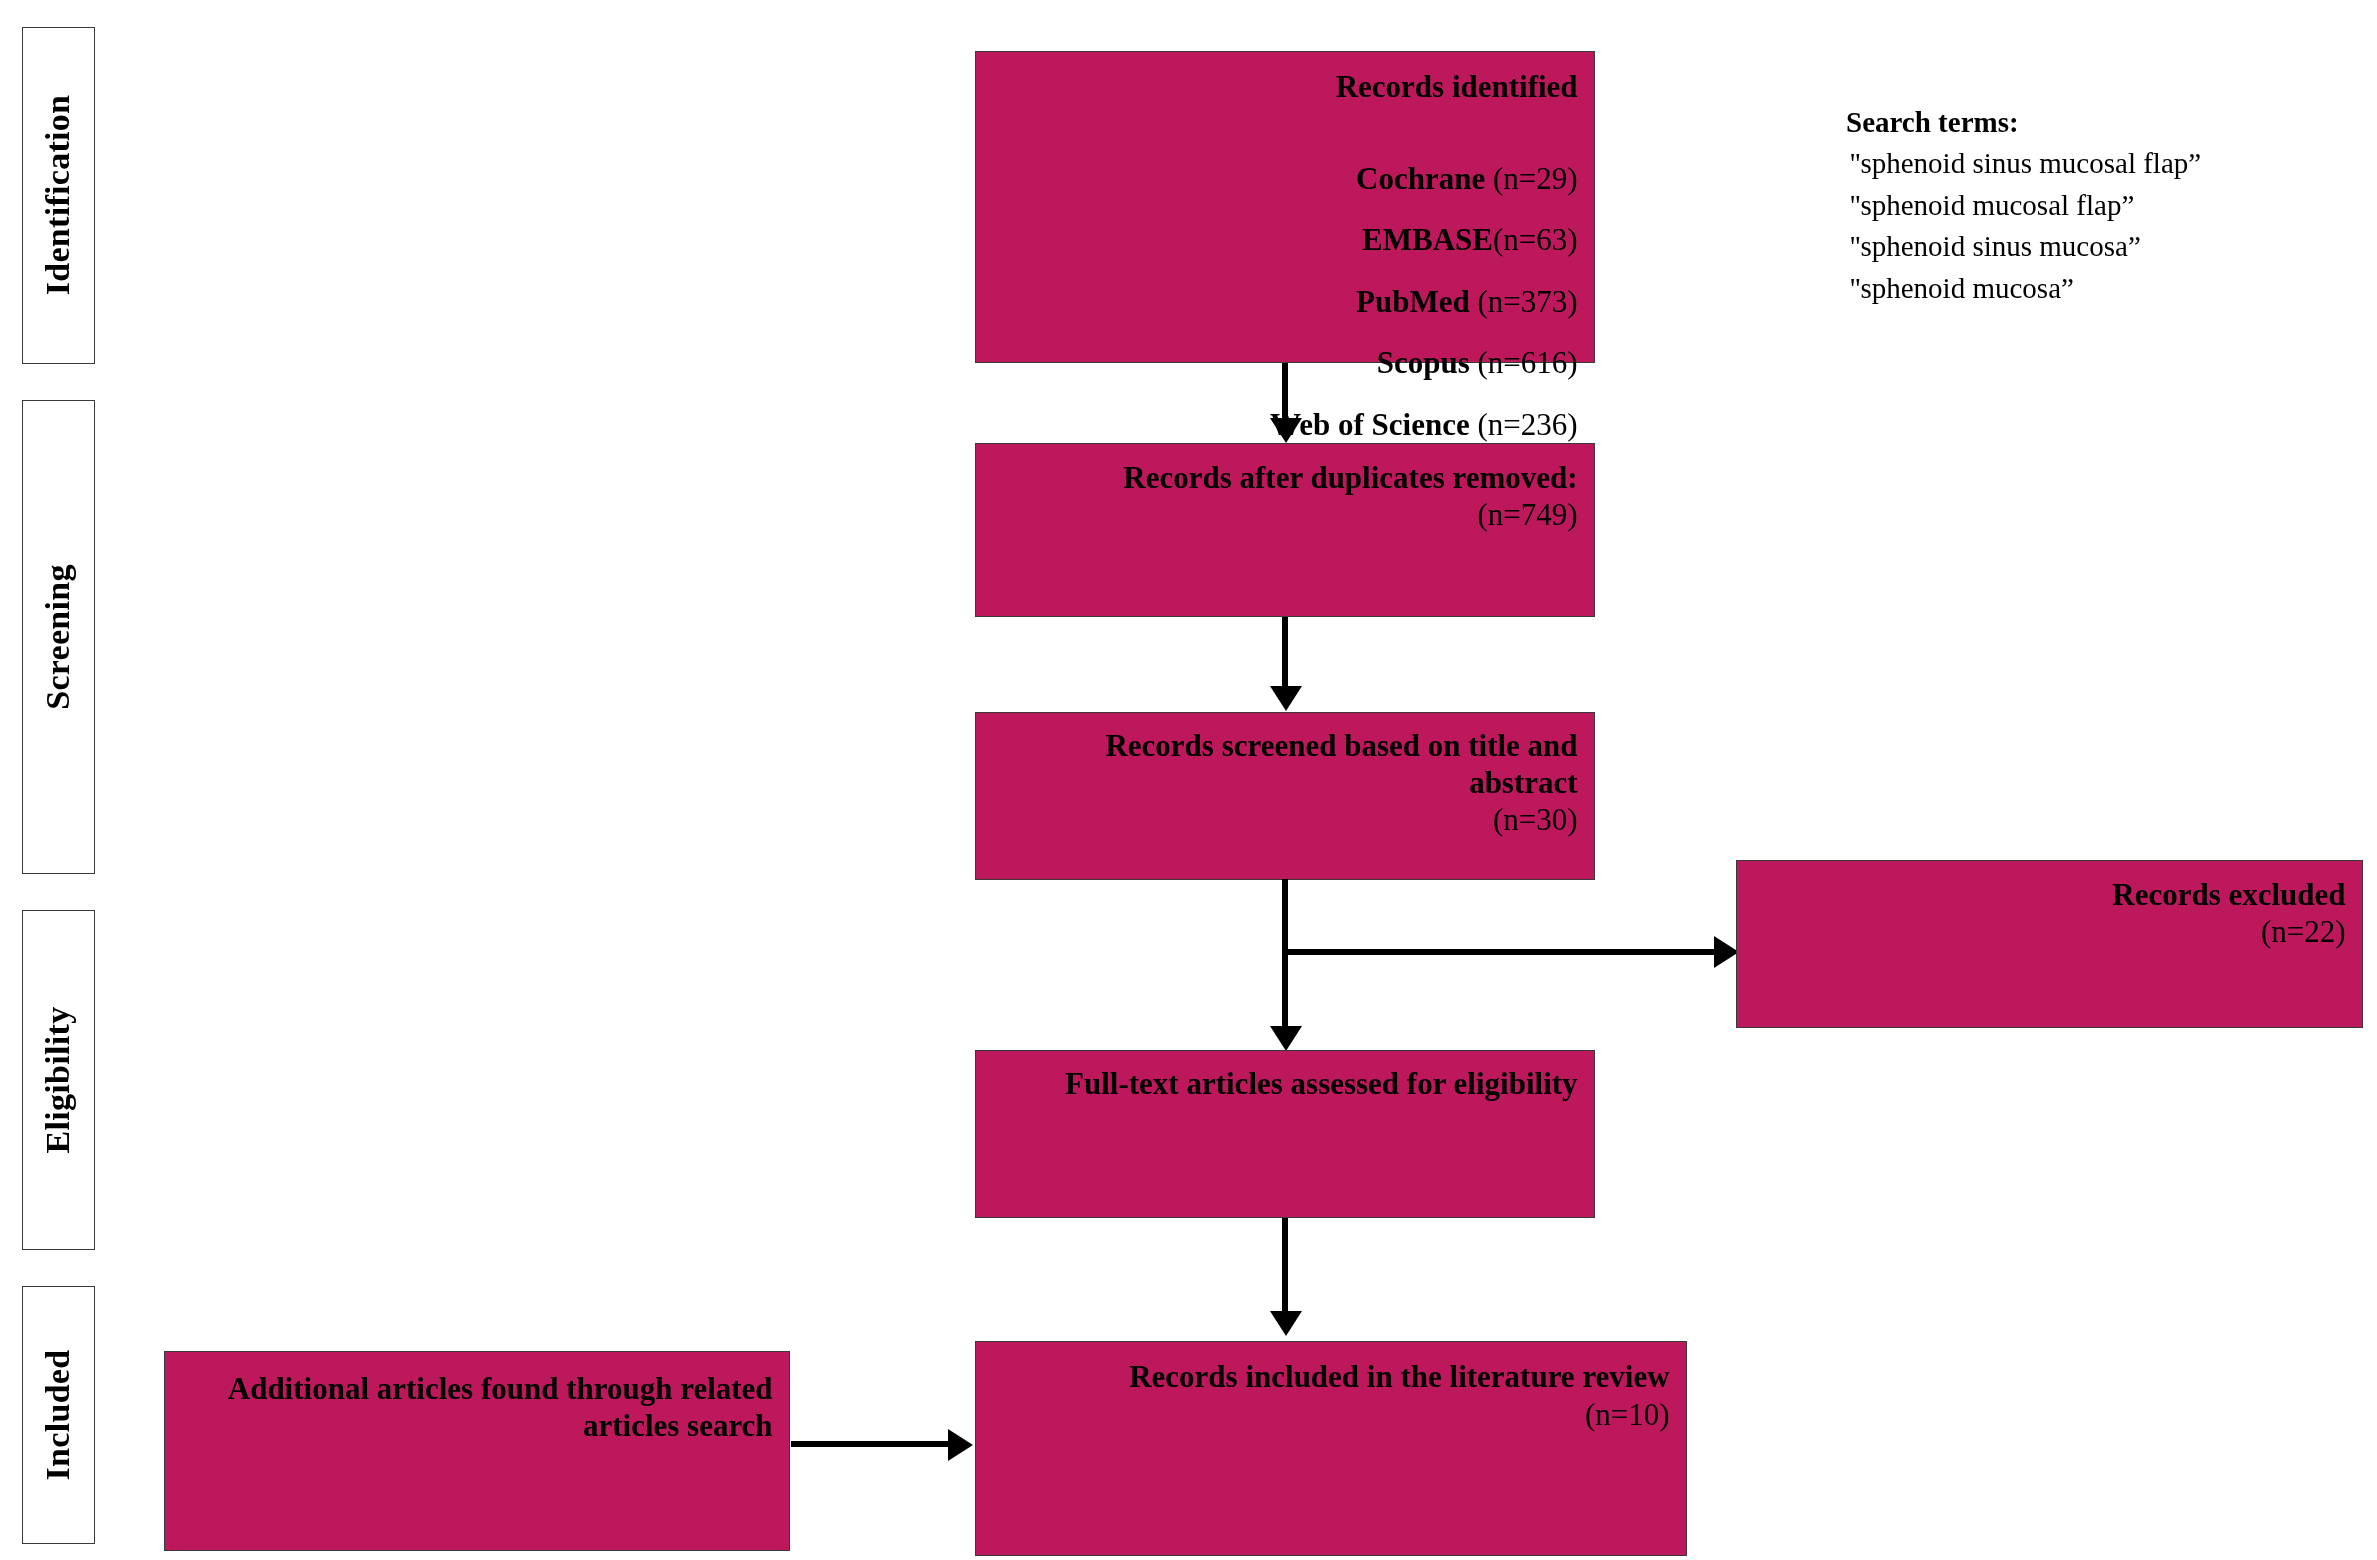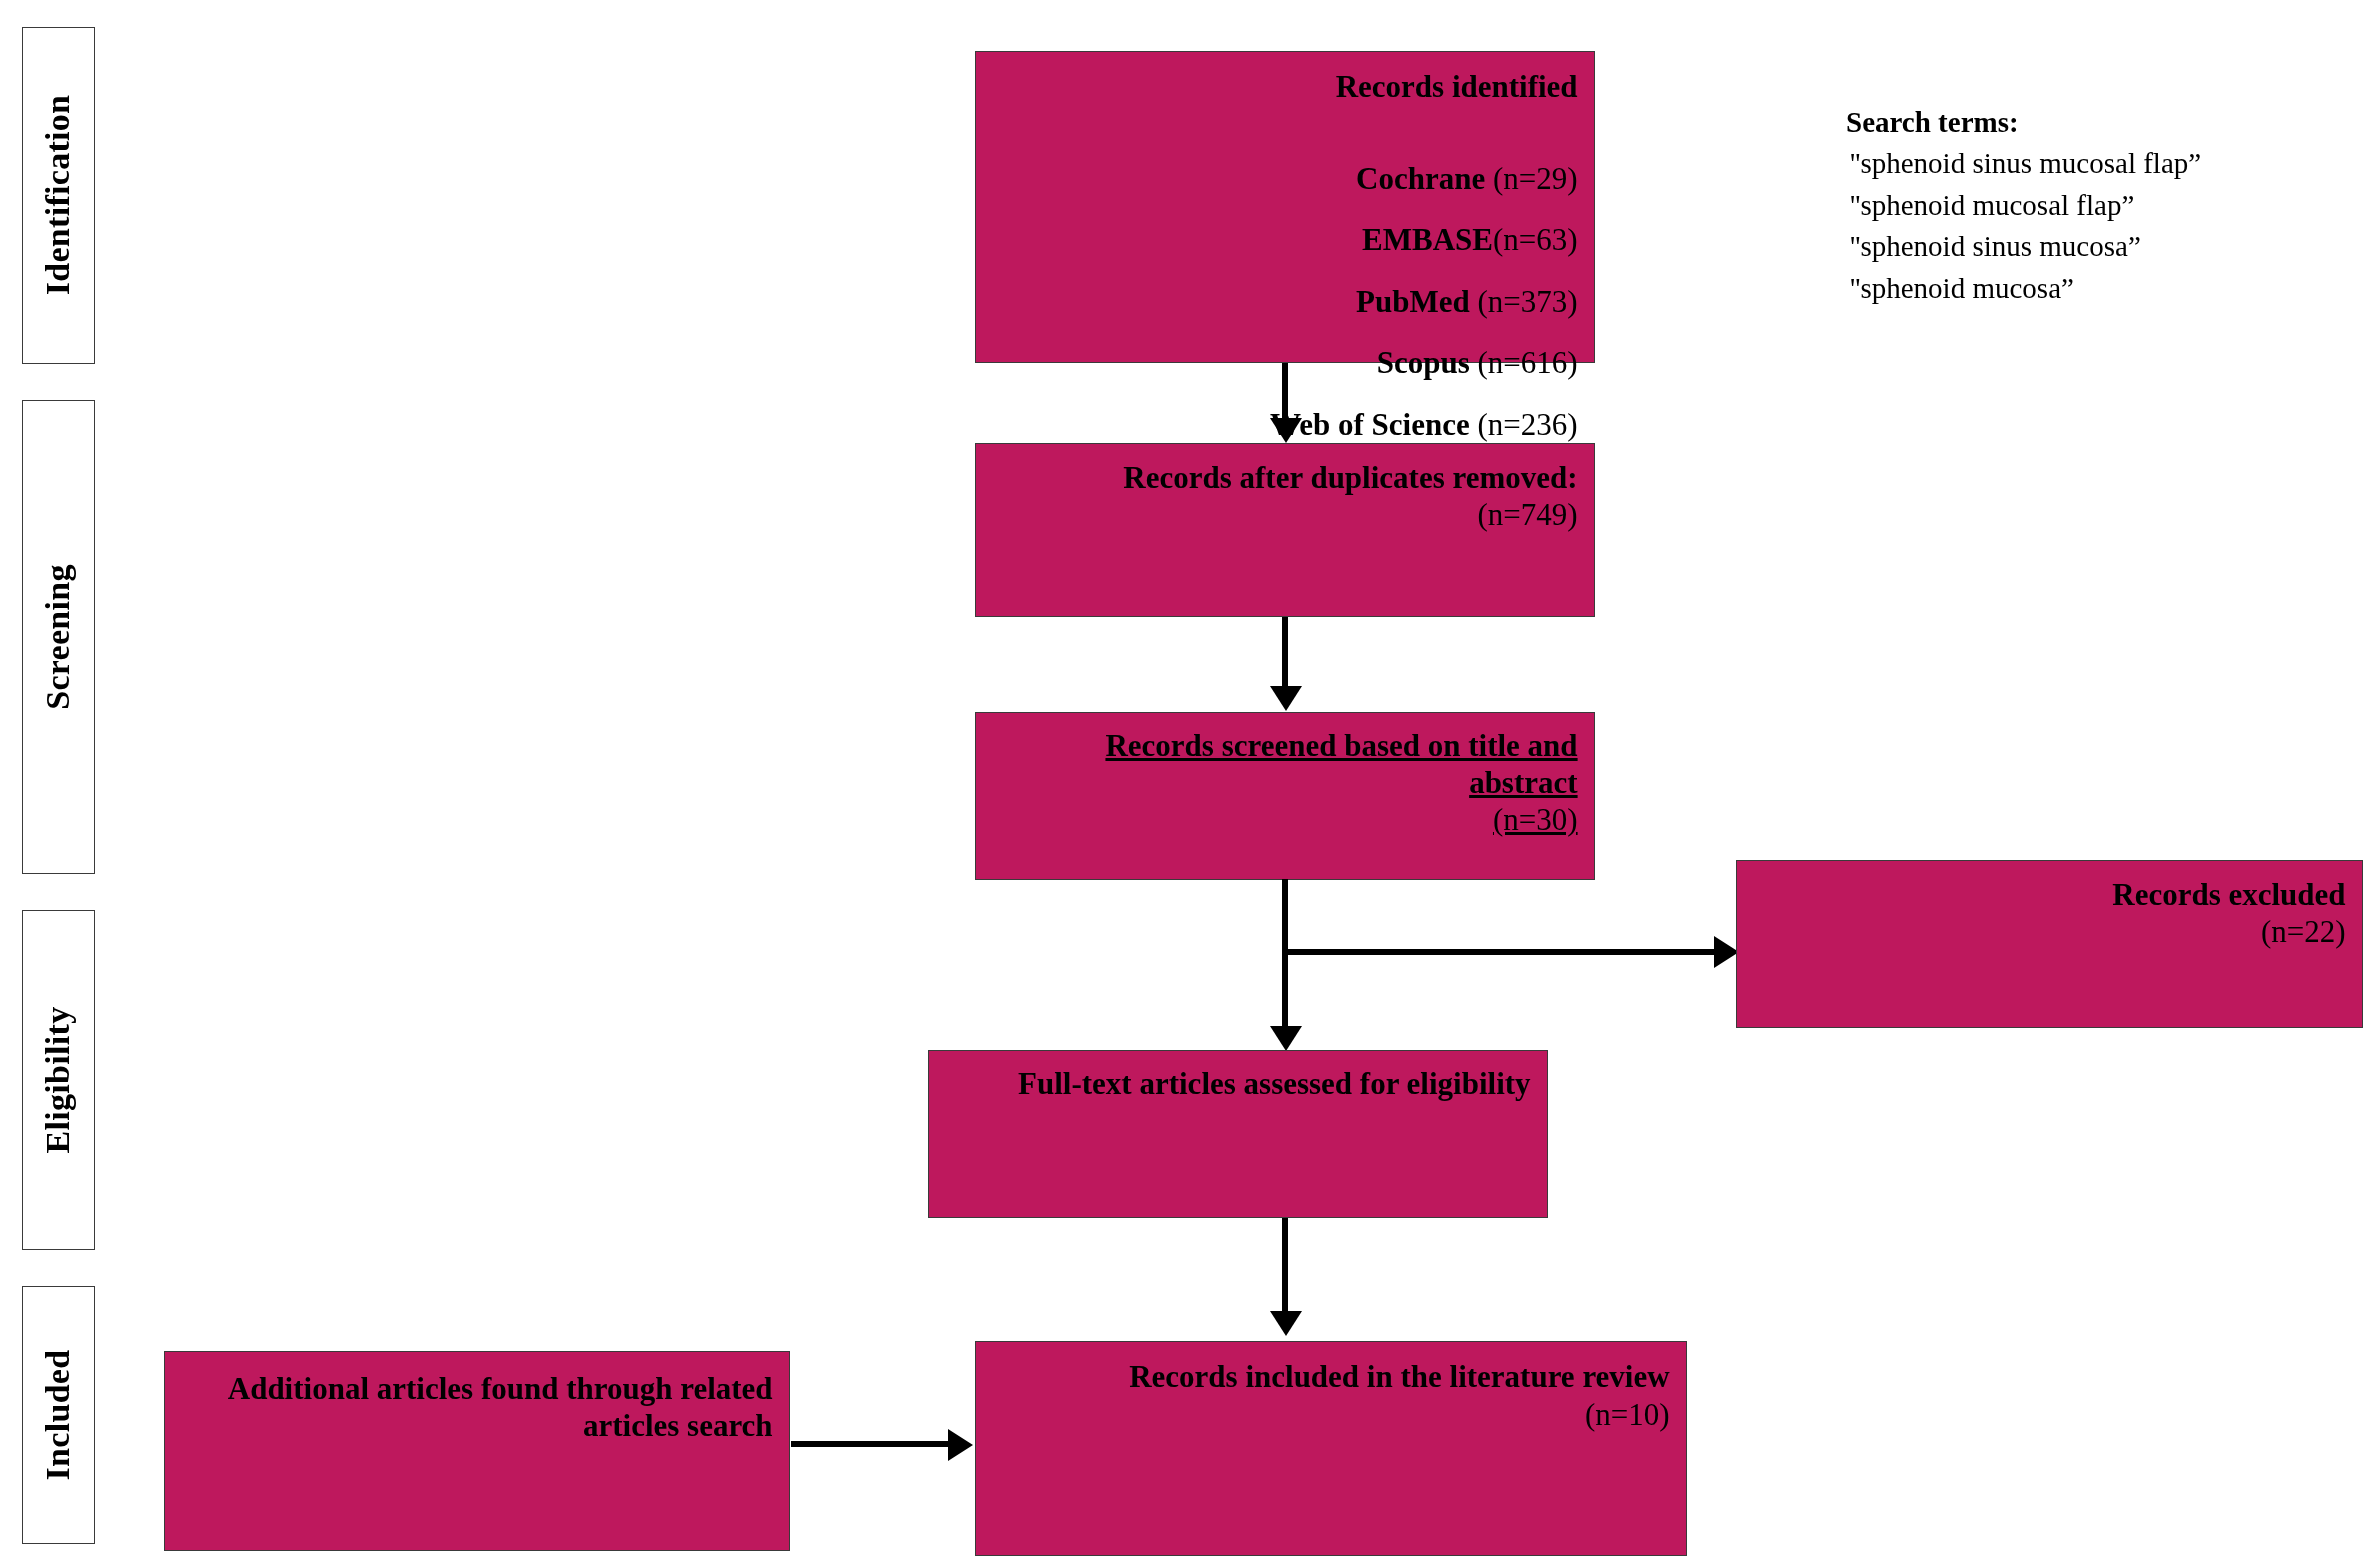--- a/index.html
+++ b/index.html
@@ -171,37 +171,37 @@
   <div class="arrow-down" style="left:1270px; top:418px;"></div>
 
   <div class="flow-box" style="left:975px; top:443px; width:620px; height:174px; padding-top:15px;">
     <div class="box-title">Records after duplicates removed:</div>
     <div class="box-count">(n=749)</div>
   </div>
 
   <div class="v-line" style="left:1282px; top:617px; height:73px;"></div>
   <div class="arrow-down" style="left:1270px; top:686px;"></div>
 
-  <div class="flow-box" style="left:975px; top:712px; width:620px; height:168px; padding-top:14px;text-decoration:underline;">
+  <div class="flow-box" style="left:975px; top:712px; width:620px; height:168px; padding-top:14px;">
     <div class="box-title">Records screened based on title and abstract</div>
     <div class="box-count">(n=30)</div>
   </div>
 
   <div class="v-line" style="left:1282px; top:879px; height:152px;"></div>
   <div class="arrow-down" style="left:1270px; top:1026px;"></div>
 
   <div class="h-line" style="left:1282px; top:949px; width:443px;"></div>
   <div class="arrow-right" style="left:1714px; top:936px;"></div>
 
   <div class="flow-box" style="left:1736px; top:860px; width:627px; height:168px; padding-top:15px;">
     <div class="box-title">Records excluded</div>
     <div class="box-count">(n=22)</div>
   </div>
 
-  <div class="flow-box" style="left:928px; top:1050px; width:620px; height:168px; padding-top:14px;">
+  <div class="flow-box" style="left:975px; top:1050px; width:620px; height:168px; padding-top:14px;">
     <div class="box-title">Full-text articles assessed for eligibility</div>
   </div>
 
   <div class="v-line" style="left:1282px; top:1218px; height:98px;"></div>
   <div class="arrow-down" style="left:1270px; top:1311px;"></div>
 
   <div class="flow-box" style="left:164px; top:1351px; width:626px; height:200px; padding-top:17.7px;">
     <div class="box-title">Additional articles found through related articles search</div>
   </div>
 

